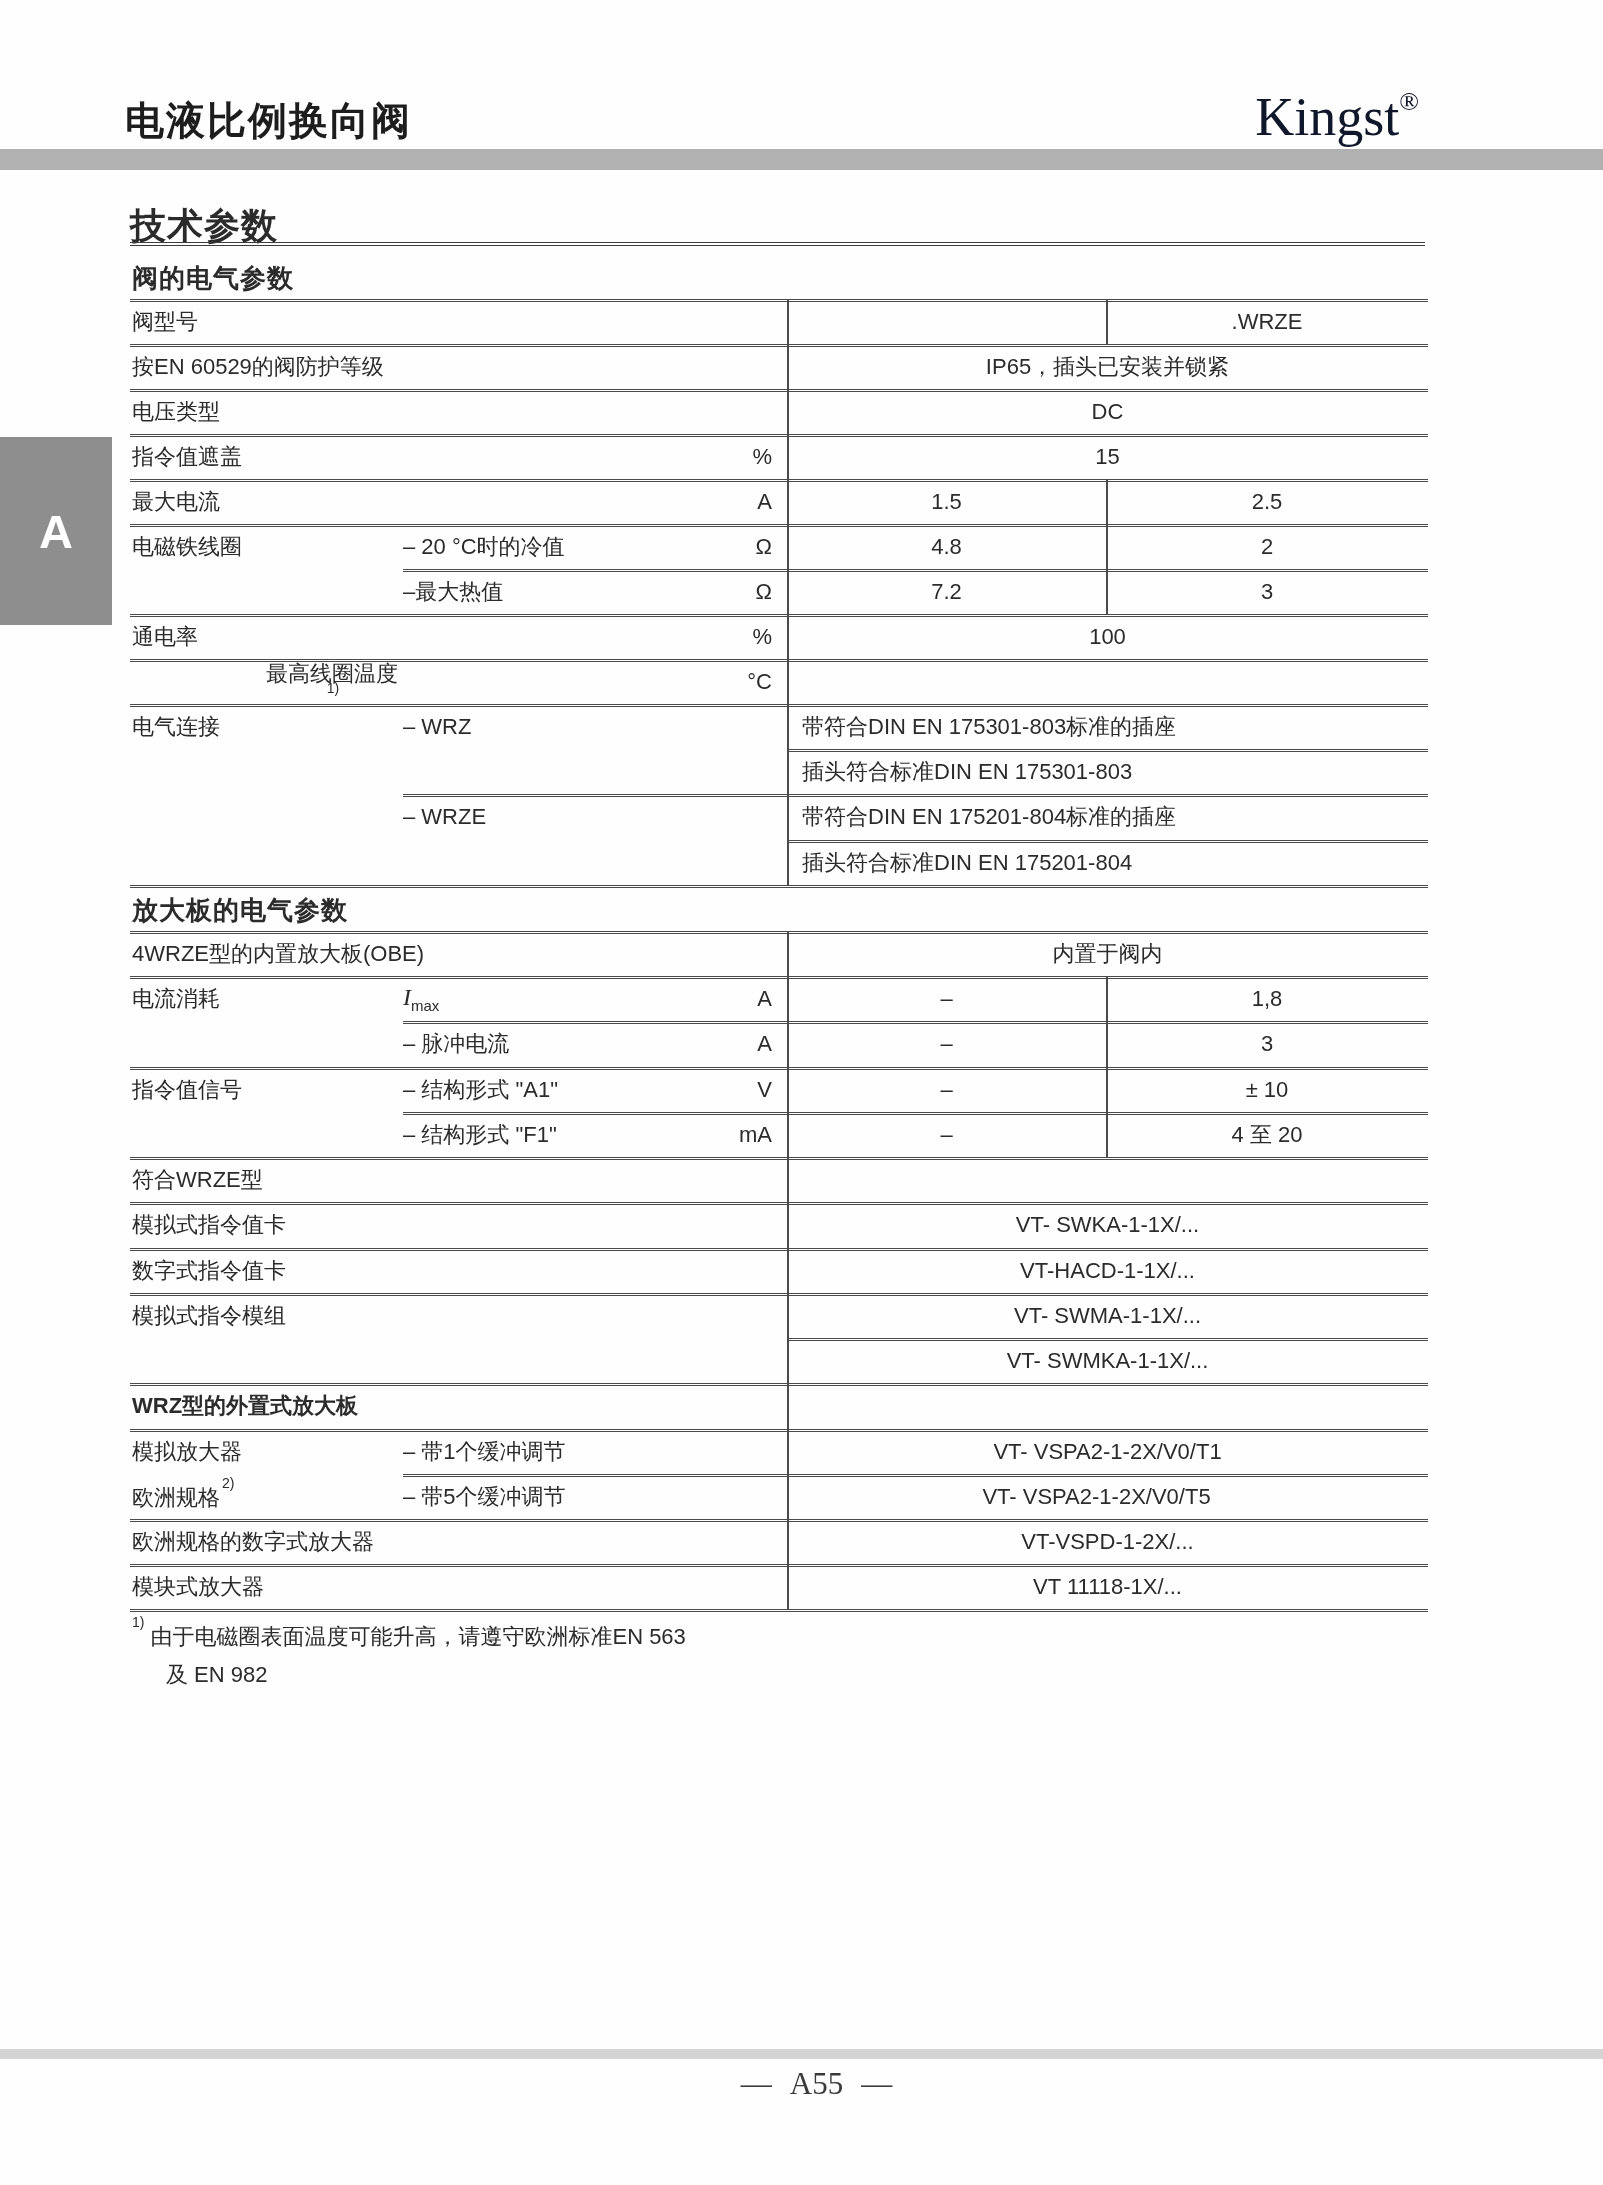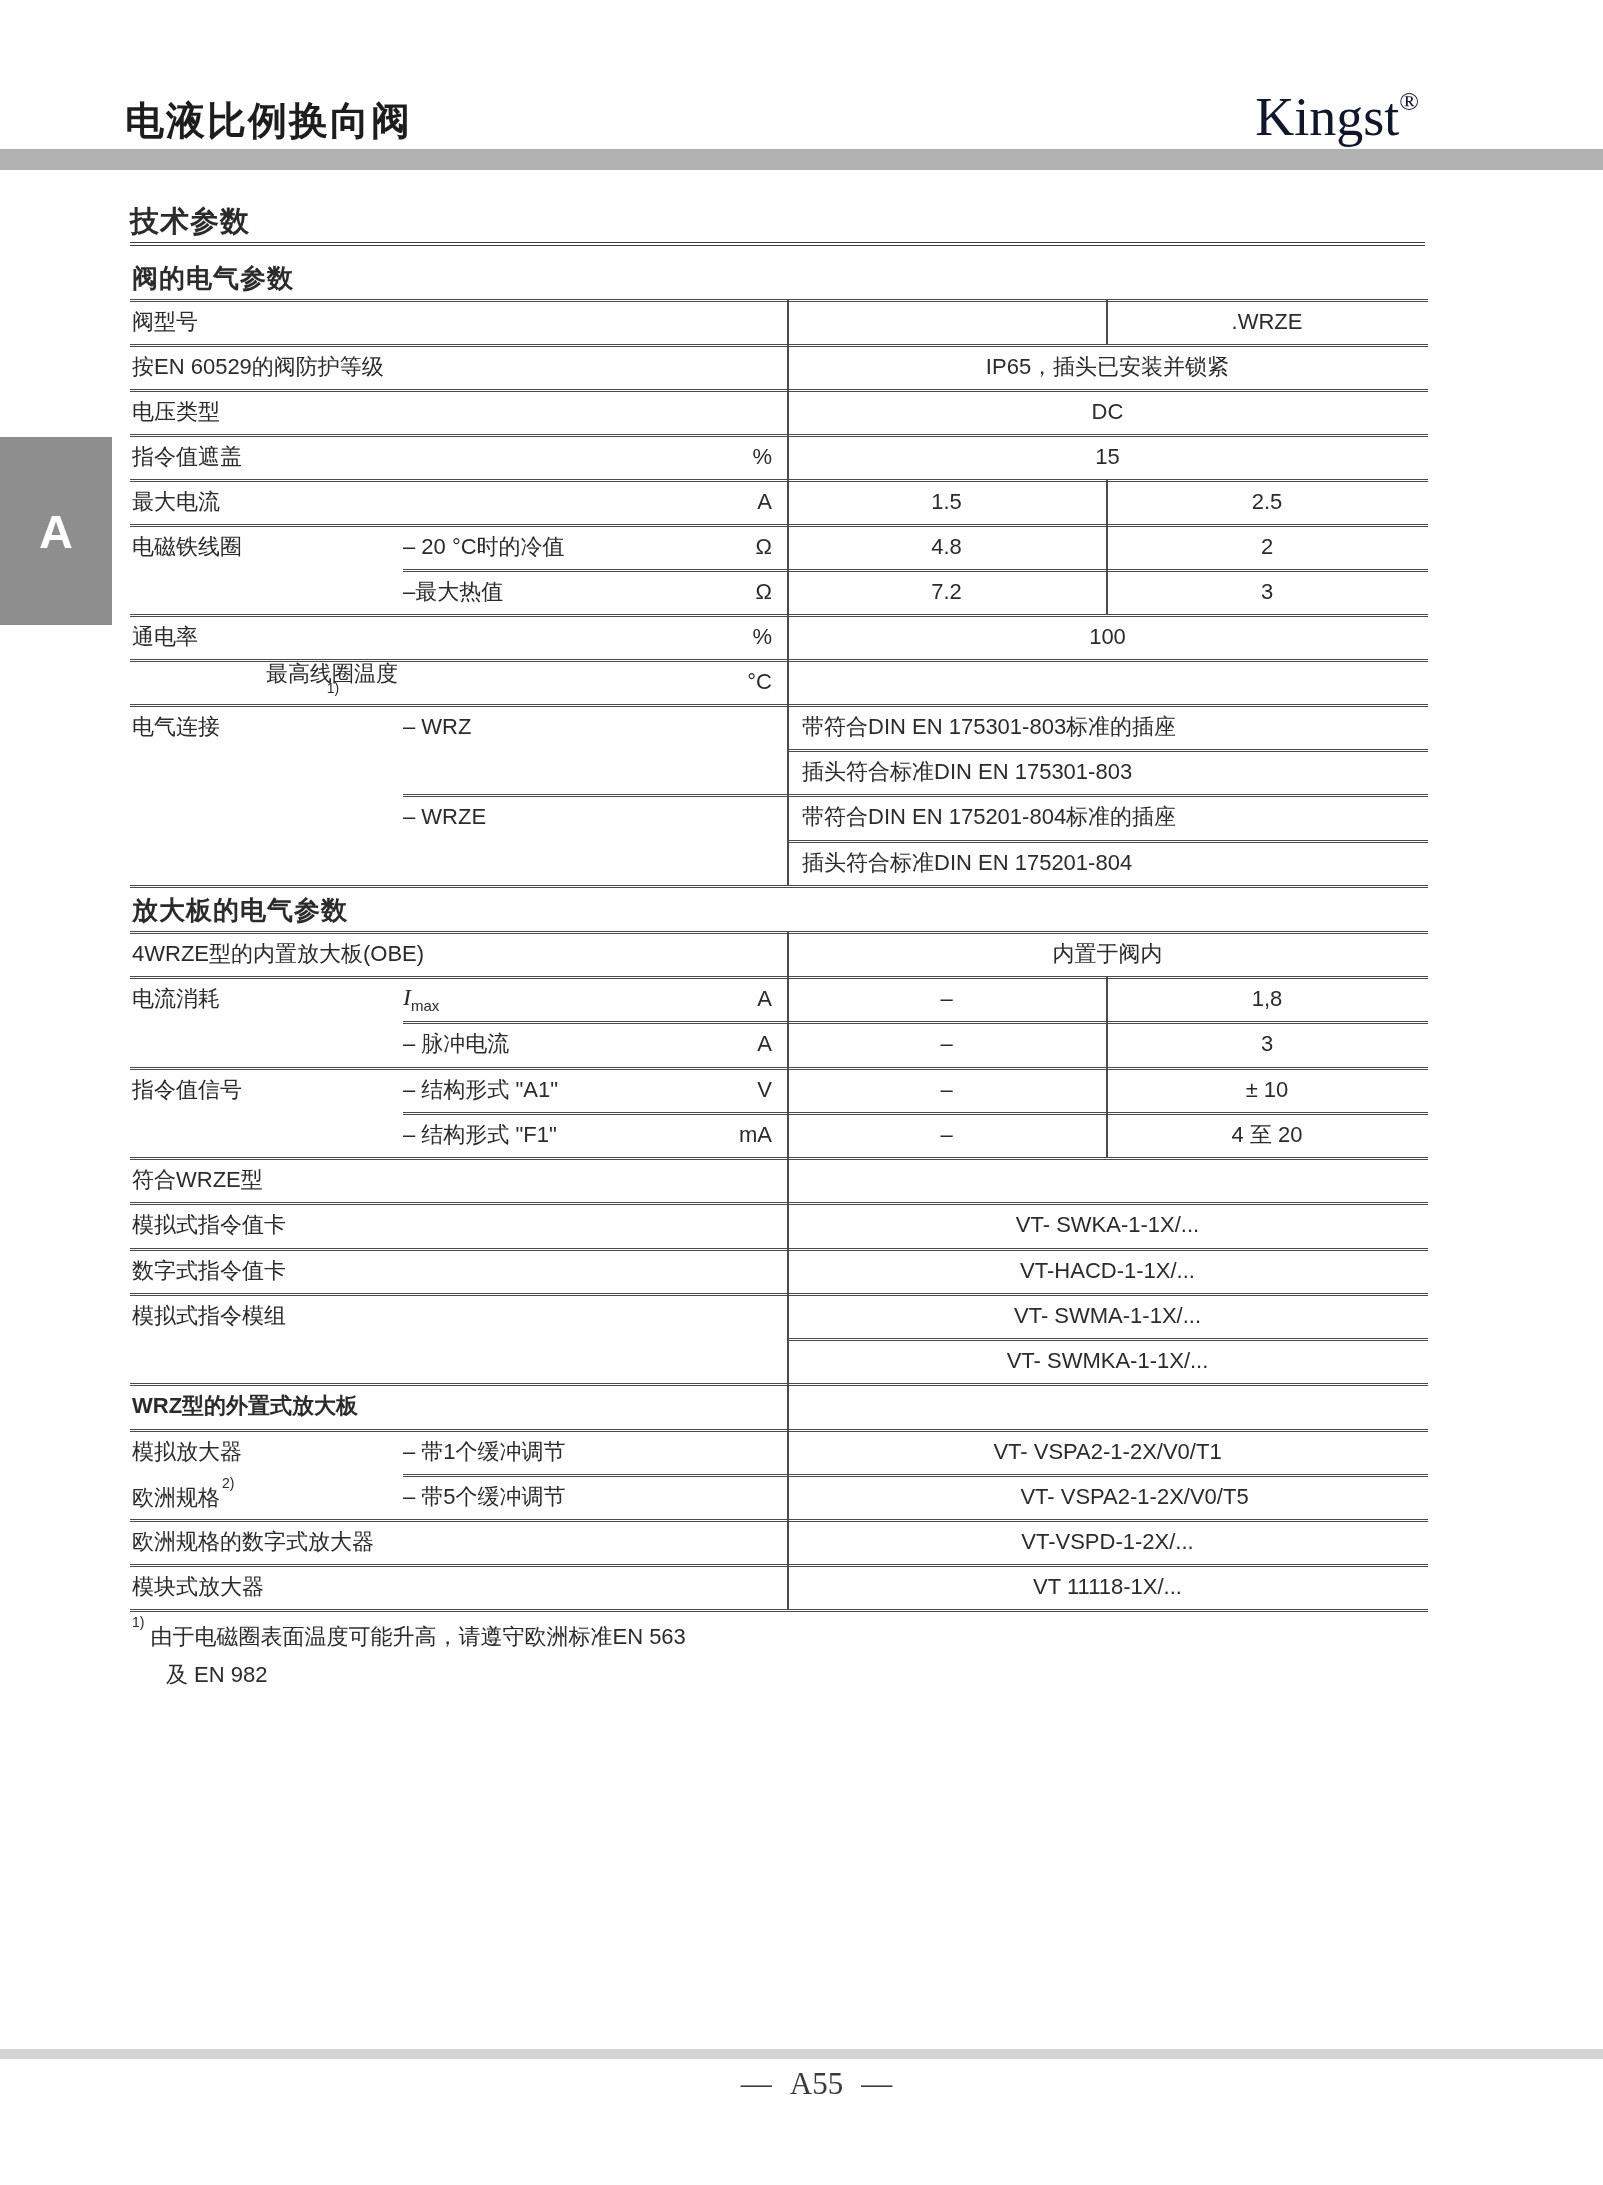--- a/index.html
+++ b/index.html
@@ -9,21 +9,21 @@
   .hl{position:absolute;height:0;border-top:3px double #4a4a4a;}
   .vl{position:absolute;width:0;border-left:2px solid #4a4a4a;}
   .cell{position:absolute;display:flex;align-items:center;font-size:22px;white-space:nowrap;}
   .ctr{justify-content:center;text-align:center;}
   .rgt{justify-content:flex-end;text-align:right;}
   .bold{font-weight:bold;}
   .doc-title{position:absolute;left:125px;top:94px;font-size:39px;font-weight:bold;letter-spacing:2px;color:#1d1d1d;}
   .brand{position:absolute;top:86px;right:184px;font-family:"Liberation Serif",serif;font-size:54px;color:#0f172a;}
   .brand sup{font-size:26px;position:relative;top:-6px;}
   .headbar{position:absolute;left:0;top:149px;width:1603px;height:21px;background:#b1b1b1;}
-  .sec-title{position:absolute;left:130px;top:202px;font-size:29px;font-weight:bold;letter-spacing:1px;}
+  .sec-title{position:absolute;left:130px;top:202px;font-size:36px;font-weight:bold;letter-spacing:1px;}
   .sec-underline{position:absolute;left:130px;top:242px;width:1295px;height:0;border-top:4px double #3c3c3c;}
   .tbl-heading{position:absolute;font-size:26px;font-weight:bold;letter-spacing:1px;}
   .atab{position:absolute;left:0;top:437px;width:112px;height:188px;background:#8e8e8e;
         display:flex;align-items:center;justify-content:center;}
   .atab span{color:#ffffff;font-size:47px;font-weight:bold;}
   .imax{font-family:"Liberation Serif",serif;font-style:italic;font-size:24px;}
   .imax sub{font-style:normal;font-family:"Liberation Sans",sans-serif;font-size:15px;}
   sup.mark{font-size:14px;position:relative;top:-9px;margin-left:2px;}
   .fn{position:absolute;font-size:22px;}
   .fn sup{font-size:14px;position:relative;top:-9px;margin-right:6px;}
@@ -183,21 +183,21 @@
   <div class="cell bold" style="left:132px;top:1383px;width:600px;height:46px;">WRZ型的外置式放大板</div>
 
   <div class="lbl2">
     <div>模拟放大器</div>
     <div><span>欧洲规格</span><sup class="mark">2)</sup></div>
   </div>
   <div class="cell" style="left:403px;top:1429px;width:280px;height:45px;">– 带1个缓冲调节</div>
   <div class="cell ctr" style="left:789px;top:1429px;width:637px;height:45px;">VT- VSPA2-1-2X/V0/T1</div>
 
   <div class="cell" style="left:403px;top:1474px;width:280px;height:45px;">– 带5个缓冲调节</div>
-  <div class="cell ctr" style="left:795px;top:1474px;width:637px;height:45px;padding-left:21px;">VT- VSPA2-1-2X/V0/T5</div>
+  <div class="cell ctr" style="left:757px;top:1474px;width:637px;height:45px;padding-left:21px;">VT- VSPA2-1-2X/V0/T5</div>
 
   <div class="cell" style="left:132px;top:1519px;width:600px;height:45px;">欧洲规格的数字式放大器</div>
   <div class="cell ctr" style="left:789px;top:1519px;width:637px;height:45px;">VT-VSPD-1-2X/...</div>
 
   <div class="cell" style="left:132px;top:1564px;width:600px;height:45px;">模块式放大器</div>
   <div class="cell ctr" style="left:789px;top:1564px;width:637px;height:45px;">VT 11118-1X/...</div>
 
   <div class="fn" style="left:132px;top:1622px;"><sup>1)</sup><span>由于电磁圈表面温度可能升高，请遵守欧洲标准EN 563</span></div>
   <div class="fn" style="left:166px;top:1660px;">及 EN 982</div>
 

